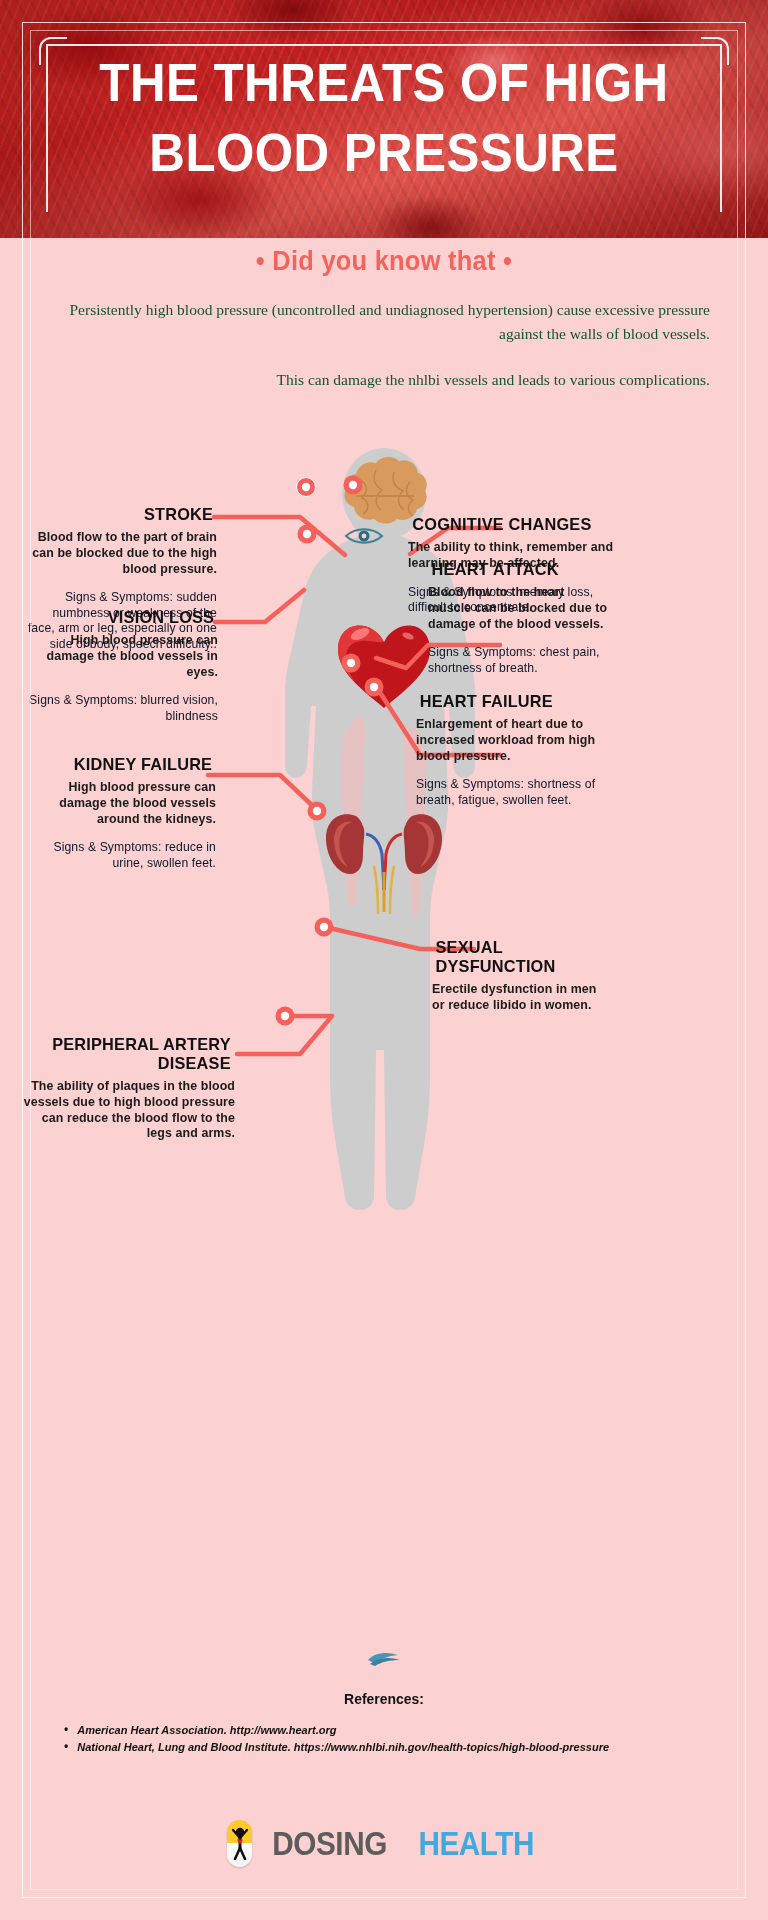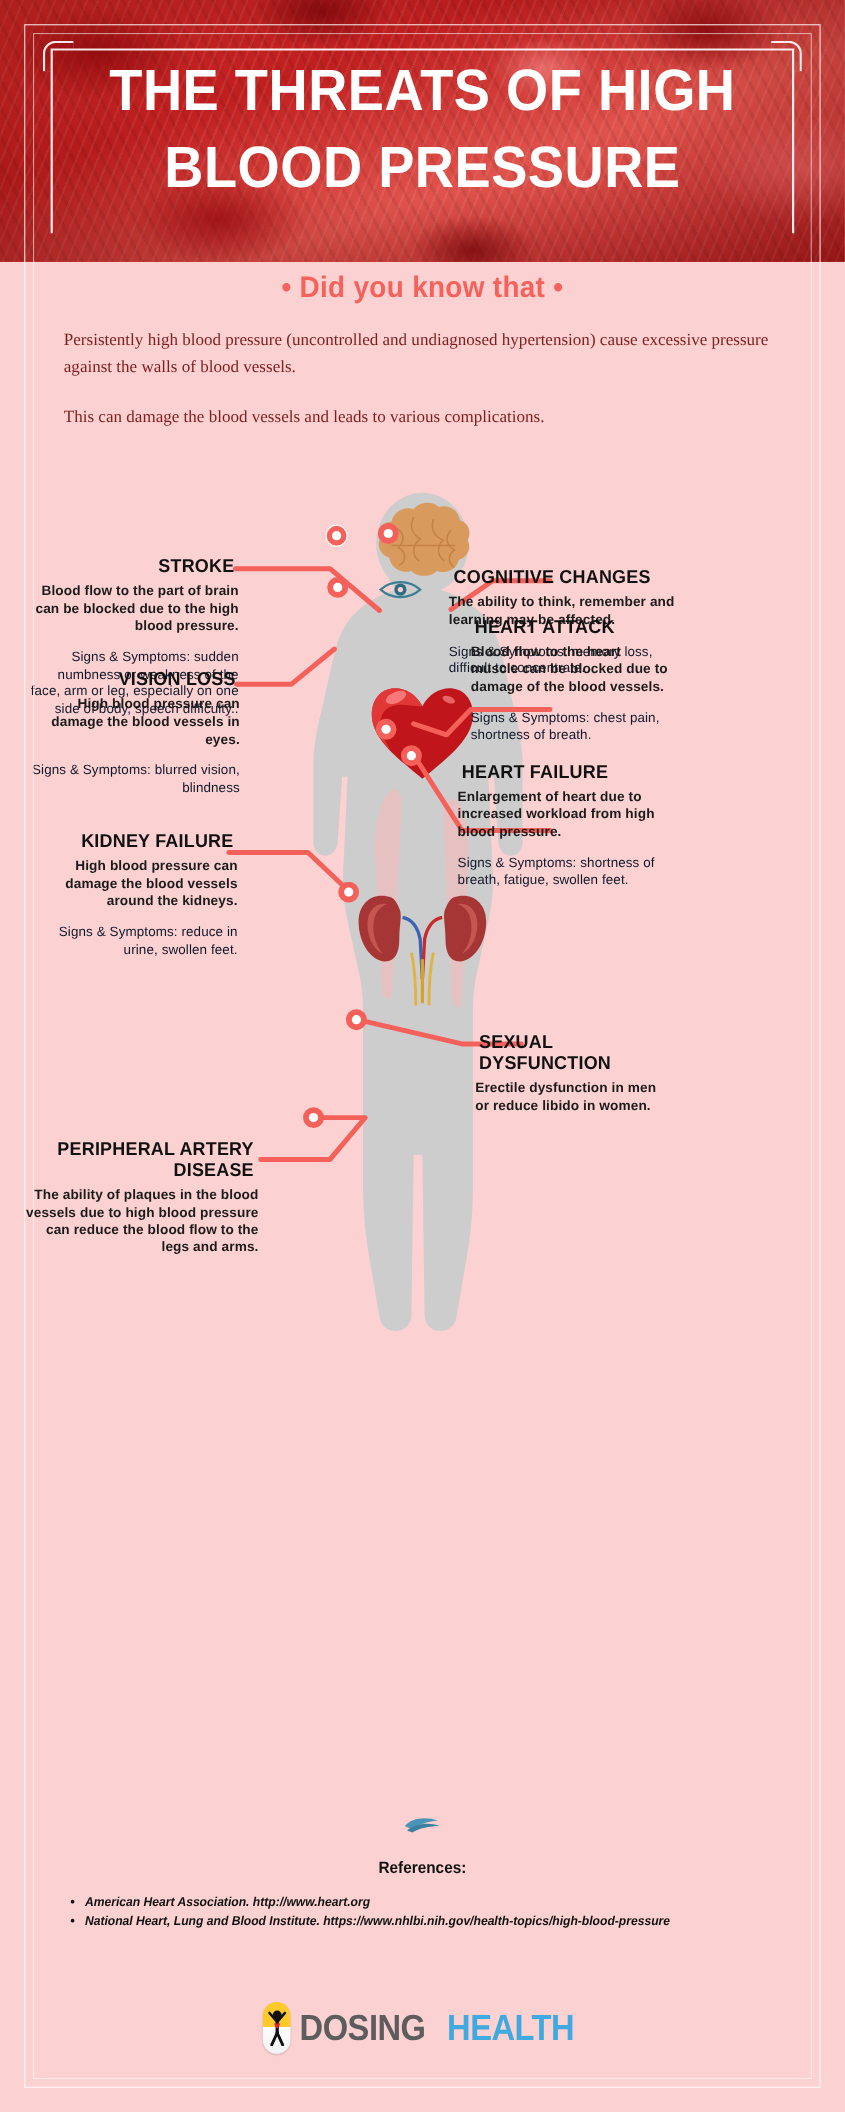--- a/index.html
+++ b/index.html
@@ -2,21 +2,21 @@
 <html><head>
 <meta charset="utf-8">
 <style>
   * { margin:0; padding:0; box-sizing:border-box; }
   html,body{ background:#ffd9d9; }
   body {
     width:768px; height:1920px; position:relative; overflow:hidden;
     font-family:"Liberation Sans", sans-serif;
     background:#fbd1d1;
   }
-  .page { position:absolute; inset:0; background:#fbd1d1; }
+  .page { position:absolute; inset:0; background:#fbd1d1;border-radius:24px; }
 
   
   .frame-outer{ position:absolute; left:22px; top:22px; right:22px; bottom:22px;
      border:1px solid rgba(255,255,255,.85); pointer-events:none; z-index:60;}
   .frame-inner{ position:absolute; left:30px; top:30px; right:30px; bottom:30px;
      border:1px solid rgba(255,255,255,.55); pointer-events:none; z-index:60;}
 
   
   .hero{ position:absolute; left:0; top:0; width:768px; height:238px; overflow:hidden;
      background:#b41516; }
@@ -46,22 +46,22 @@
      border-top-right-radius:12px;}
   .hero h1{ position:absolute; left:0; right:0; top:48px; text-align:center; color:#fff;
      font-family:"Liberation Sans", sans-serif; font-weight:700; font-size:53px;
      line-height:1.33; letter-spacing:.5px; transform:scaleX(.93); }
   .hero h1 .l{ display:block; }
 
   
   .dyk{ position:absolute; left:0; right:0; top:246px; text-align:center;
      color:#f5625c; font-size:27px; font-weight:700; letter-spacing:.3px;
      transform:scaleX(.94);}
-  .intro{ position:absolute; left:58px; right:58px; top:298px; text-align:left;
-     font-family:"Liberation Serif", serif; color:#7f1d1d; font-size:15.5px; line-height:1.55;}
+  .intro{ position:absolute; left:58px; right:58px; top:298px; text-align:right;
+     font-family:"Liberation Serif", serif; color:#14532d; font-size:15.5px; line-height:1.55;}
   .intro p+p{ margin-top:22px; }
 
   
   .figure{ position:absolute; left:0; top:430px; width:768px; height:800px; z-index:1;}
 
   
   .lines{ position:absolute; left:0; top:430px; width:768px; height:830px; z-index:3;}
 
   
   .callout{ position:absolute; z-index:5; }
@@ -79,21 +79,21 @@
   .refs-title{ position:absolute; left:0; right:0; top:1690px; text-align:center;
      font-weight:700; font-size:15px; color:#111; font-family:"Liberation Sans",sans-serif;
      transform:scaleX(.93); z-index:5;}
   .refs{ position:absolute; left:62px; right:52px; top:1722px; z-index:5;}
   .refs li{ list-style:none; position:relative; padding-left:16px; margin-bottom:1px;
      font-style:italic; font-weight:700; font-size:11.6px; color:#111; line-height:1.35;
      transform:scaleX(.95); transform-origin:left center;}
   .refs li:before{ content:"•"; position:absolute; left:2px; top:-1px; font-size:12px;}
 
   .logo{ position:absolute; left:0; right:0; top:1820px; display:flex; justify-content:center;
-     align-items:center; gap:2px; z-index:5;}
+     align-items:center; gap:14px; z-index:5;}
   .logo .pill{ width:25px; height:47px; border-radius:13px; position:relative; overflow:hidden;
      background:linear-gradient(#fec92b 0%, #fec92b 48%, #fdfdfd 48%, #f2f2f2 100%);
      box-shadow:0 1px 2px rgba(0,0,0,.18);}
   .logo .pill .man{ position:absolute; left:50%; top:6px; transform:translateX(-50%);}
   .logo .word{ font-size:33px; font-weight:700; letter-spacing:-.5px; transform:scaleX(.9);
      font-family:"Liberation Sans",sans-serif;}
   .logo .w1{ color:#5d5d5d; }
   .logo .w2{ color:#3fa9e0; margin-left:5px;}
 </style>
 </head>
@@ -107,21 +107,21 @@
     <div class="corner-frame"></div>
     <h1>
       <span class="l">THE THREATS OF HIGH</span>
       <span class="l">BLOOD PRESSURE</span>
     </h1>
   </div>
 
   <div class="dyk">• Did you know that •</div>
   <div class="intro">
     <p>Persistently high blood pressure (uncontrolled and undiagnosed hypertension) cause excessive pressure against the walls of blood vessels.</p>
-    <p>This can damage the blood vessels and leads to various complications.</p>
+    <p>This can damage the nhlbi vessels and leads to various complications.</p>
   </div>
 
   <svg class="figure" viewBox="0 0 768 800">
 
     <g fill="#cdcdcd">
       <path d="M384 28
                c-21 0 -37 17 -37 40 c0 17 6 30 13 38
                c-12 4 -22 9 -31 16
                c-13 10 -21 24 -25 42
                l-14 62 c-3 13 -5 26 -5 36 l0 74

